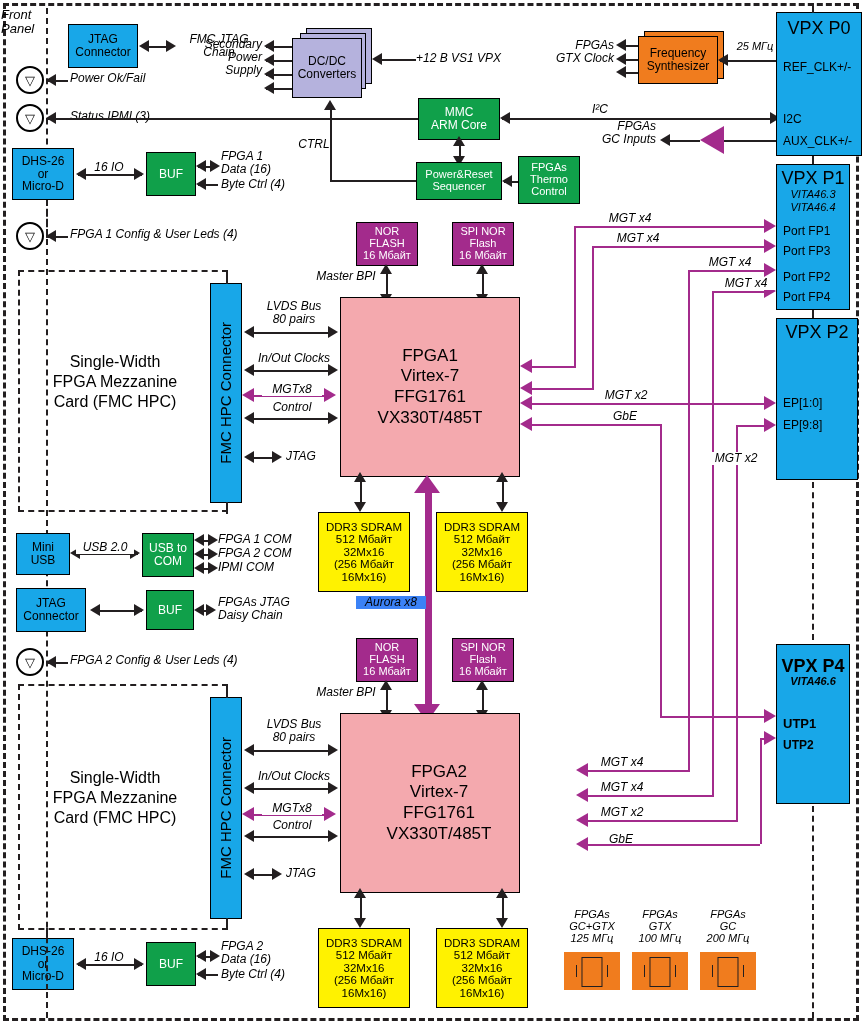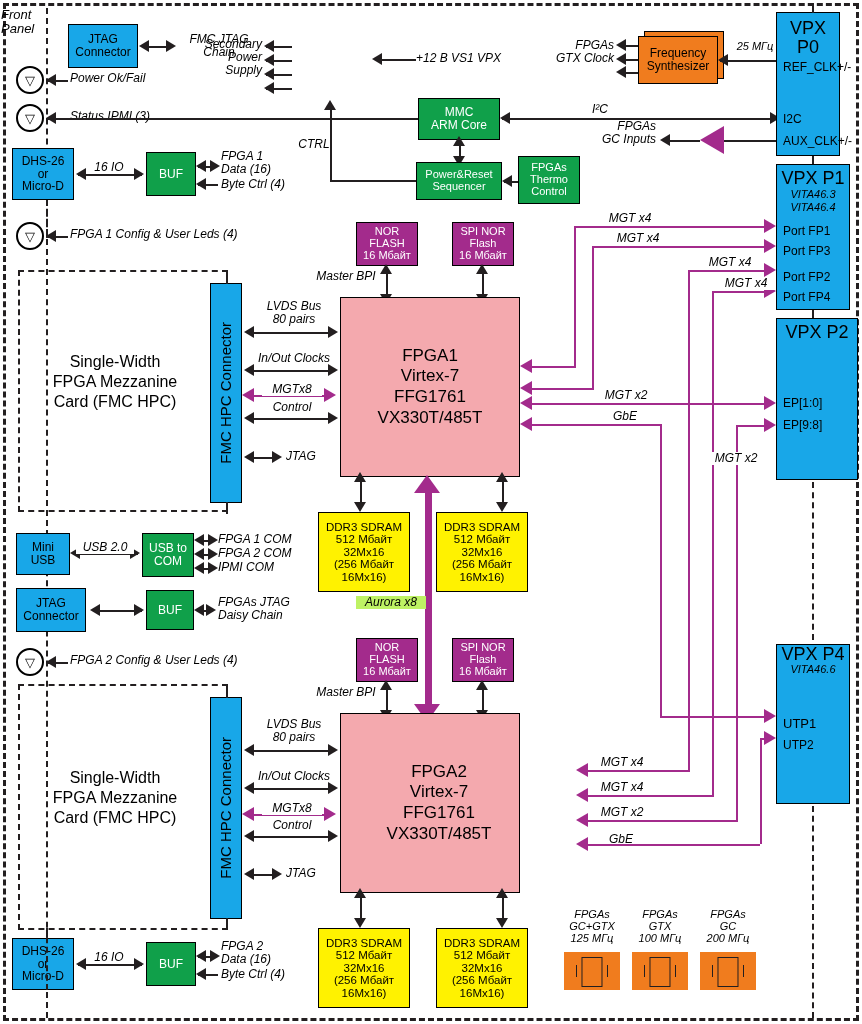--- a/index.html
+++ b/index.html
@@ -102,20 +102,28 @@
   <div class="lbl left" style="left:221px;top:150px;width:110px;">FPGA 1
 Data (16)</div>
   <div class="lbl left" style="left:221px;top:178px;width:110px;">Byte Ctrl (4)</div>
 
   <div class="led" style="left:16px;top:222px;">▽</div>
   <div class="lbl left" style="left:70px;top:228px;width:200px;">FPGA 1 Config &amp; User Leds (4)</div>
   <div class="h" style="left:46px;top:236px;width:22px;"></div>
   <div class="ar l" style="left:46px;top:230px;"></div>
   <div class="dashline-v" style="left:46px;top:200px;height:38px;"></div>
 
+  <div class="stack" style="left:292px;top:28px;width:80px;height:70px;">
+    <div class="s" style="left:14px;top:0px;width:64px;height:54px;"></div>
+    <div class="s" style="left:8px;top:5px;width:64px;height:54px;"></div>
+    <div class="s" style="left:0px;top:10px;width:68px;height:58px;display:flex;align-items:center;justify-content:center;">
+      <span class="plain" style="font-size:12px;white-space:pre-line;text-align:center;line-height:1.1;">DC/DC
+Converters</span>
+    </div>
+  </div>
 
   <div class="h" style="left:266px;top:46px;width:26px;"></div>
   <div class="ar l" style="left:264px;top:40px;"></div>
   <div class="h" style="left:266px;top:60px;width:26px;"></div>
   <div class="ar l" style="left:264px;top:54px;"></div>
   <div class="h" style="left:266px;top:74px;width:26px;"></div>
   <div class="ar l" style="left:264px;top:68px;"></div>
   <div class="h" style="left:266px;top:88px;width:26px;"></div>
   <div class="ar l" style="left:264px;top:82px;"></div>
   <div class="lbl right" style="left:176px;top:38px;width:86px;">Secondary
@@ -167,21 +175,21 @@
   <div class="lbl right" style="left:524px;top:39px;width:90px;">FPGAs
 GTX Clock</div>
 
   <div class="h" style="left:712px;top:140px;width:64px;"></div>
   <div class="ar ml" style="left:700px;top:126px;border-top-width:14px;border-bottom-width:14px;border-right-width:24px;"></div>
   <div class="h" style="left:664px;top:140px;width:36px;"></div>
   <div class="ar l" style="left:660px;top:134px;"></div>
   <div class="lbl right" style="left:566px;top:120px;width:90px;">FPGAs
 GC Inputs</div>
 
-  <div class="blk blue" style="left:776px;top:12px;width:64px;height:144px;justify-content:flex-start;padding-top:6px;">
+  <div class="blk blue" style="left:776px;top:12px;width:86px;height:144px;justify-content:flex-start;padding-top:6px;">
     <div style="font-size:18px;">VPX P0</div>
     <div style="position:absolute;left:6px;top:48px;font-size:12px;">REF_CLK+/-</div>
     <div style="position:absolute;left:6px;top:100px;font-size:12px;">I2C</div>
     <div style="position:absolute;left:6px;top:122px;font-size:12px;">AUX_CLK+/-</div>
   </div>
   <div class="v" style="left:812px;top:3px;height:10px;"></div>
 
   <div class="blk blue" style="left:776px;top:164px;width:74px;height:146px;justify-content:flex-start;padding-top:4px;">
     <div style="font-size:18px;">VPX P1</div>
     <div style="font-size:11px;font-style:italic;white-space:pre-line;line-height:1.1;">VITA46.3
@@ -194,21 +202,21 @@
   <div class="v" style="left:812px;top:156px;height:8px;"></div>
 
   <div class="blk blue" style="left:776px;top:318px;width:82px;height:162px;justify-content:flex-start;padding-top:4px;">
     <div style="font-size:18px;">VPX P2</div>
     <div style="position:absolute;left:6px;top:78px;font-size:12px;">EP[1:0]</div>
     <div style="position:absolute;left:6px;top:100px;font-size:12px;">EP[9:8]</div>
   </div>
   <div class="v" style="left:812px;top:310px;height:8px;"></div>
   <div class="dashline-v" style="left:812px;top:482px;height:158px;"></div>
 
-  <div class="blk blue" style="left:776px;top:644px;width:74px;height:160px;justify-content:flex-start;padding-top:0;">
+  <div class="blk blue" style="left:776px;top:644px;width:74px;height:160px;justify-content:flex-start;padding-top:12px;font-weight:bold;">
     <div style="font-size:18px;">VPX P4</div>
     <div style="font-size:11px;font-style:italic;">VITA46.6</div>
     <div style="position:absolute;left:6px;top:72px;font-size:13px;">UTP1</div>
     <div style="position:absolute;left:6px;top:94px;font-size:12px;">UTP2</div>
   </div>
   <div class="dashline-v" style="left:812px;top:806px;height:212px;"></div>
 
   <div class="blk purple" style="left:356px;top:222px;width:62px;height:44px;white-space:pre-line;font-size:11px;">NOR
 FLASH
 16 Мбайт</div>
@@ -326,21 +334,21 @@
   <div class="v" style="left:360px;top:478px;height:28px;"></div>
   <div class="ar u" style="left:354px;top:472px;"></div>
   <div class="ar d" style="left:354px;top:502px;"></div>
   <div class="v" style="left:502px;top:478px;height:28px;"></div>
   <div class="ar u" style="left:496px;top:472px;"></div>
   <div class="ar d" style="left:496px;top:502px;"></div>
 
   <div class="vm" style="left:425px;top:487px;height:230px;border-left-width:7px;"></div>
   <div class="ar mu" style="left:414px;top:475px;border-left-width:13px;border-right-width:13px;border-bottom-width:18px;"></div>
   <div class="ar md" style="left:414px;top:704px;border-left-width:13px;border-right-width:13px;border-top-width:18px;"></div>
-  <div class="lbl" style="left:356px;top:596px;width:70px;background:#bef264;">Aurora x8</div>
+  <div class="lbl" style="left:356px;top:596px;width:70px;background:#3b82f6;">Aurora x8</div>
 
   <div class="blk blue" style="left:16px;top:533px;width:54px;height:42px;white-space:pre-line;">Mini
 USB</div>
   <div class="h" style="left:74px;top:553px;width:64px;"></div>
   <div class="ar l" style="left:70px;top:547px;"></div>
   <div class="ar r" style="left:130px;top:547px;"></div>
   <div class="lbl" style="left:76px;top:541px;width:58px;background:#fff;">USB 2.0</div>
   <div class="blk green" style="left:142px;top:533px;width:52px;height:44px;white-space:pre-line;">USB to
 COM</div>
   <div class="h" style="left:198px;top:540px;width:16px;"></div>

